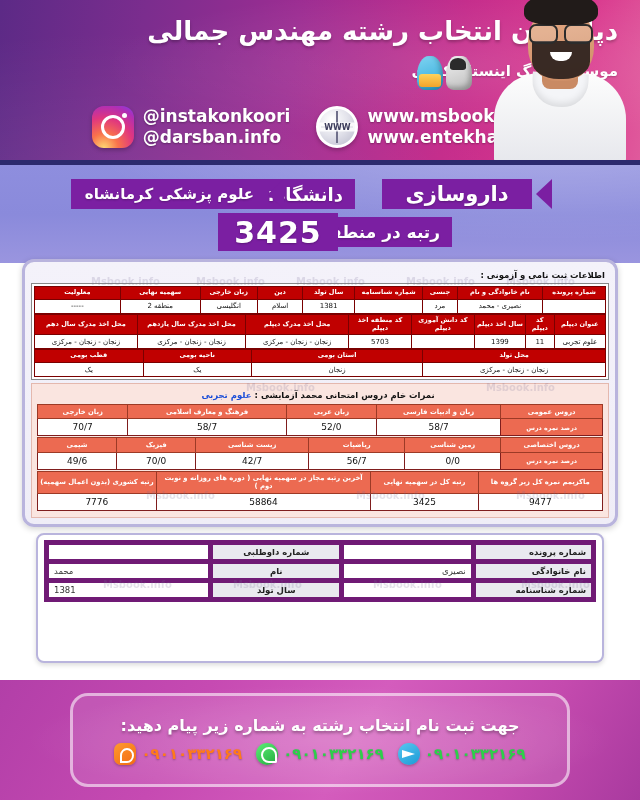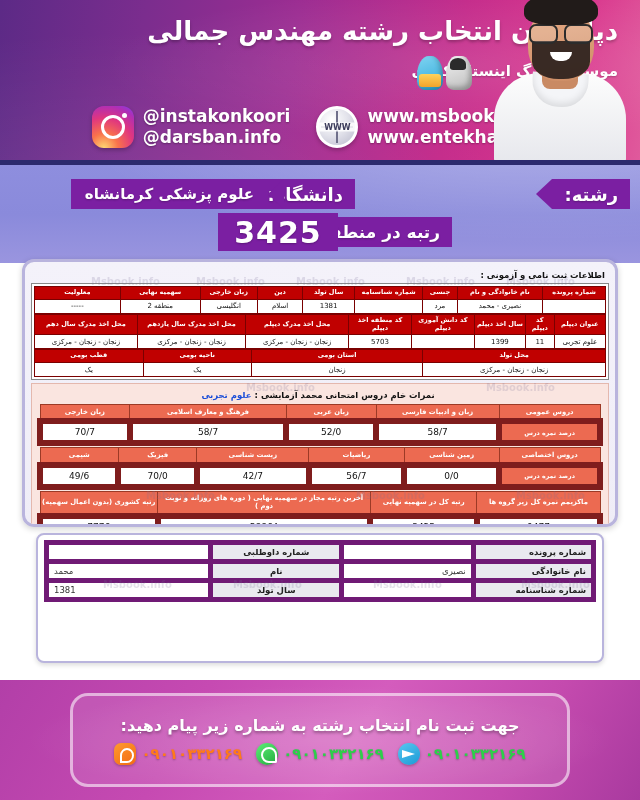--- a/index.html
+++ b/index.html
@@ -129,21 +129,21 @@
     padding:2.5px 1px; text-align:center; height:14px;
   }
   .panel-white { background:#fff; border:1px solid #888; padding:2px; }
 
   .t-orange { margin-top:1px; }
   .t-orange th {
     background:#ec6a51; color:#fff; font-size:6.8px; font-weight:700;
     border:1px solid #9c3a26; padding:2.5px 1px; text-align:center; line-height:1.2;
   }
   .t-orange td {
-    background:#fff; color:#111; font-size:9px; border:6px solid #7f1d1d;
+    background:#fff; color:#111; font-size:9px; border:1px solid #7f1d1d;
     padding:3px 1px; text-align:center; height:17px; font-weight:400;
   }
   .t-orange td.hcell { background:#ec6a51; color:#fff; font-size:6.3px; font-weight:700; }
   .panel-pink { background:#fae5e0; border:1px solid #e4b8ae; padding:4px 5px 6px; margin-top:3px; }
   .band-title { font-size:8px; font-weight:700; color:#c0392b; text-align:center; padding:4px 0 3px; direction:rtl; }
   .band-title .hl { color:#e0520f; }
 
   
   .form-card {
     position:absolute; left:36px; right:36px; top:533px; height:130px;
@@ -228,22 +228,22 @@
       <div class="p-head"></div>
       <div class="p-beard"></div>
       <div class="p-mouth"></div>
       <div class="p-glass"></div>
       <div class="p-hair"></div>
     </div>
     <div class="header-rule"></div>
   </div>
 
   <div class="band">
-    <div class="pill pill-label" id="rp-label">رشته:</div>
     <div class="chev" id="rp-chev"></div>
+    <div class="pill pill-value" id="rp-value">داروسازی</div>
 
     <div class="pill pill-label" id="un-label">دانشگاه:</div>
     <div class="chev" id="un-chev"></div>
     <div class="pill pill-value" id="un-value">علوم پزشکی کرمانشاه</div>
 
     <div class="pill pill-label" id="rk-label">رتبه در منطقه 2:</div>
     <div class="pill pill-value" id="rk-value">3425</div>
   </div>
 
   <div class="card">

